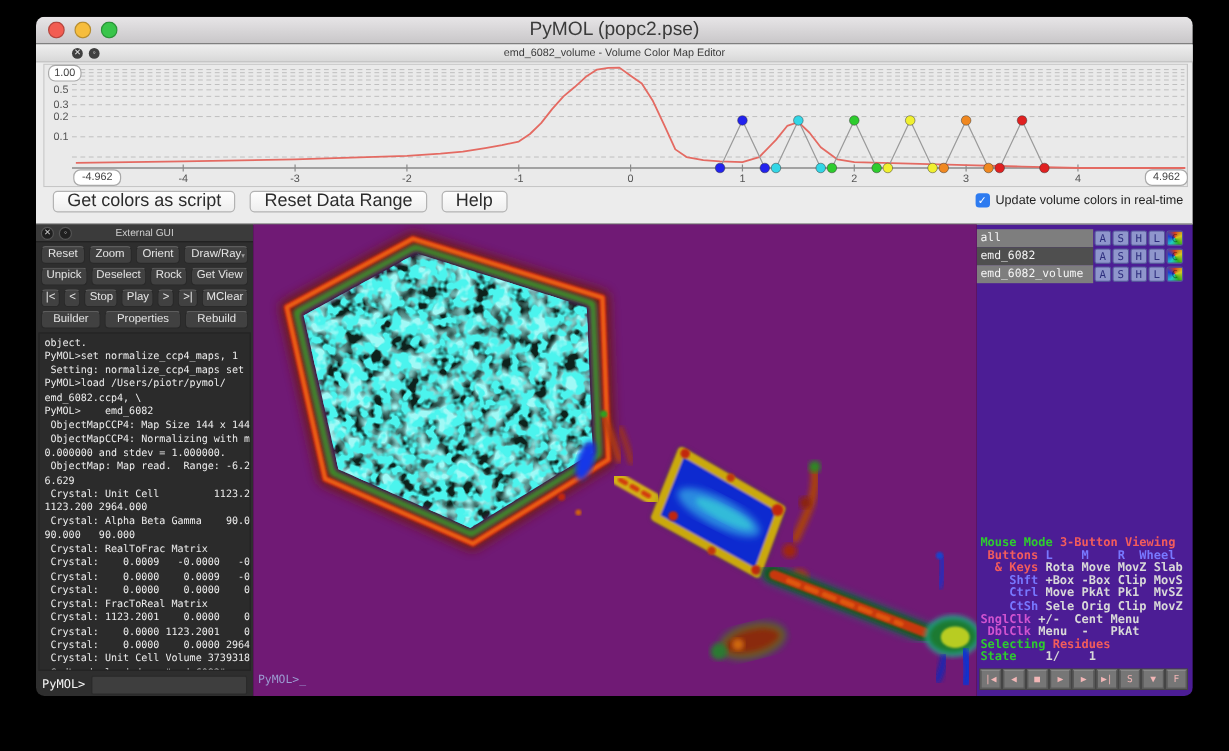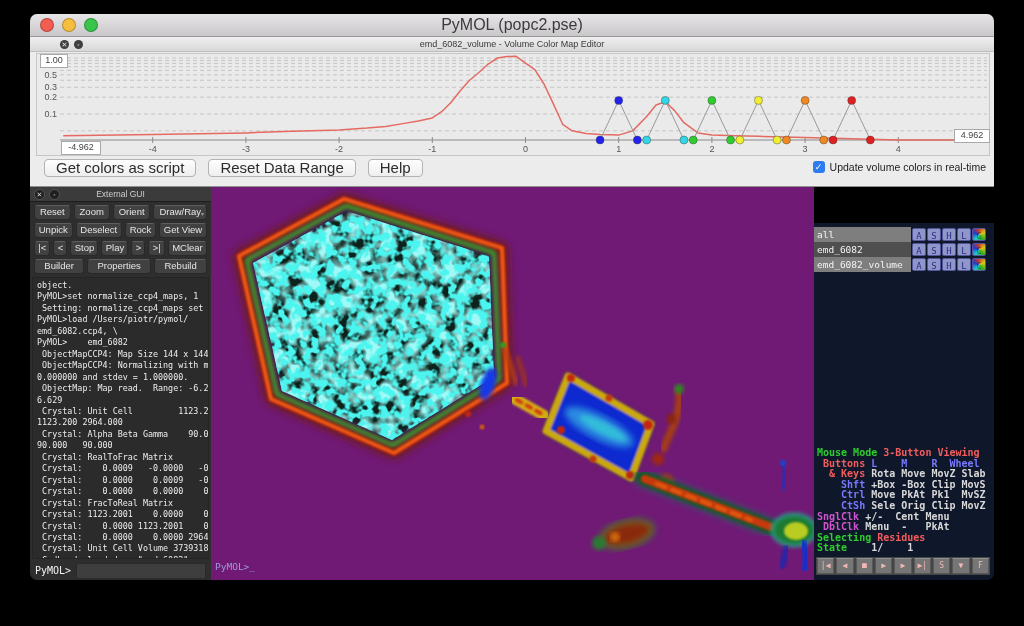--- a/index.html
+++ b/index.html
@@ -16,21 +16,21 @@
   .light{width:12px;height:12px;border-radius:50%;border:.5px solid rgba(0,0,0,.25);}
   .title{position:absolute;left:0;right:0;text-align:center;font-size:16px;color:#3b3b3b;}
   
   .editor{position:relative;height:149px;background:#ececec;border-bottom:1px solid #8f8f8f;}
   .editor-header{height:14px;background:linear-gradient(#efefef,#d8d8d8);
                  border-bottom:1px solid #bdbdbd;display:flex;align-items:center;position:relative;padding-left:25px;}
   .mini-btn{width:9px;height:9px;border-radius:50%;background:#3f3f3f;color:#e5e5e5;
             font-size:7px;line-height:9px;text-align:center;margin-left:5px;}
   .editor-title{position:absolute;left:0;right:0;text-align:center;font-size:9px;color:#3a3a3a;}
   .plot-svg{position:absolute;left:6px;top:16px;}
-  .field{position:absolute;background:#fff;border:1px solid #a9a9a9;border-radius:0;
+  .field{position:absolute;background:#fff;border:1px solid #a9a9a9;border-radius:6px;
          font-size:9px;color:#444;text-align:center;line-height:11px;}
   .editor-buttons{position:absolute;left:14px;top:122px;display:flex;gap:12px;}
   .mac-btn{height:16px;padding:0 11px;background:linear-gradient(#fefefe,#eeeeee);
            border:1px solid #b3b3b3;border-radius:4px;font-size:15px;color:#2c2c2c;
            line-height:15px;}
   .rt-check{position:absolute;right:8px;top:124px;display:flex;align-items:center;gap:5px;
             font-size:10.5px;color:#1e1e1e;}
   .checkbox{width:12px;height:12px;border-radius:3px;background:#2d7bf0;color:#fff;
             font-size:9px;line-height:12px;text-align:center;}
   
@@ -51,22 +51,22 @@
            font-family:"DejaVu Sans Mono",monospace;font-size:8.4px;line-height:11.45px;
            color:#ededed;white-space:pre;overflow:hidden;border:1px solid #242424;}
   .prompt-row{height:23px;display:flex;align-items:center;gap:5px;padding:0 5px;}
   .prompt-label{color:#f4f4f4;font-family:"DejaVu Sans Mono",monospace;font-size:10px;}
   .prompt-input{flex:1;height:14px;background:#3e3e3e;border:1px solid #2a2a2a;border-radius:2px;}
   
   .viewport{width:603px;flex:none;position:relative;background:#701a75;overflow:hidden;}
   .gl-prompt{position:absolute;left:4px;bottom:10px;color:#9c9cd2;
              font-family:"DejaVu Sans Mono",monospace;font-size:9.5px;}
   
-  .rpanel{flex:1;background:#0f172a;display:flex;flex-direction:column;
-          font-family:"DejaVu Sans Mono",monospace;margin-top:36px;}
+  .rpanel{flex:1;background:#4c1d95;display:flex;flex-direction:column;
+          font-family:"DejaVu Sans Mono",monospace;}
   .obj-list{margin:4px 8px 0 0;}
   .obj-row{display:flex;height:15px;align-items:stretch;}
   .obj-name{flex:1;background:#7e7e7e;color:#f4f4f4;font-size:9.5px;line-height:15px;
             padding-left:3px;white-space:pre;}
   .obj-row:nth-child(2) .obj-name{background:#4f4f4f;}
   .abtn{width:12px;background:#8f96cc;color:#2e2e7e;font-size:9px;text-align:center;
         line-height:14px;margin:1px 0 1px 1px;border-radius:2px;border:.5px solid #55559a;}
   .abtn.cbtn{background:conic-gradient(#d63a1f,#d6c81f,#2eae1f,#1fc8c8,#1f3ad6,#d63a1f);
              color:rgba(0,0,0,.4);}
   .mouse-panel{margin-top:auto;padding-left:3px;font-size:10px;line-height:10.6px;white-space:pre;font-weight:bold;}
@@ -153,21 +153,21 @@
         <circle cx="787.74" cy="87" r="4" fill="#f08820" stroke="#333" stroke-width="0.4"></circle>
         <circle cx="769.1" cy="47.38986927356751" r="4" fill="#f08820" stroke="#333" stroke-width="0.4"></circle>
         <polyline points="797.06,87 815.7,47.38986927356751 834.34,87" fill="none" stroke="#9a9a9a" stroke-width="1"></polyline>
         <circle cx="797.06" cy="87" r="4" fill="#e02020" stroke="#333" stroke-width="0.4"></circle>
         <circle cx="834.34" cy="87" r="4" fill="#e02020" stroke="#333" stroke-width="0.4"></circle>
         <circle cx="815.7" cy="47.38986927356751" r="4" fill="#e02020" stroke="#333" stroke-width="0.4"></circle>
       </svg>
 
     <div class="field" style="left:10px;top:17px;width:26px;height:12px">1.00</div>
     <div class="field" style="left:31px;top:104px;width:38px;height:12px">-4.962</div>
-    <div class="field" style="left:924px;top:92px;width:34px;height:12px">4.962</div>
+    <div class="field" style="left:924px;top:104px;width:34px;height:12px">4.962</div>
 
     <div class="editor-buttons">
       <div class="mac-btn">Get colors as script</div>
       <div class="mac-btn">Reset Data Range</div>
       <div class="mac-btn">Help</div>
     </div>
 
     <div class="rt-check">
       <div class="checkbox">✓</div>
       <span>Update volume colors in real-time</span>

